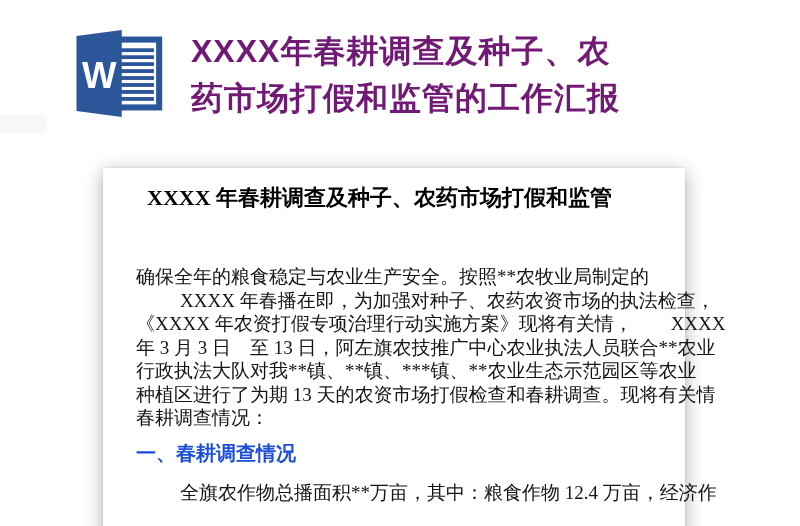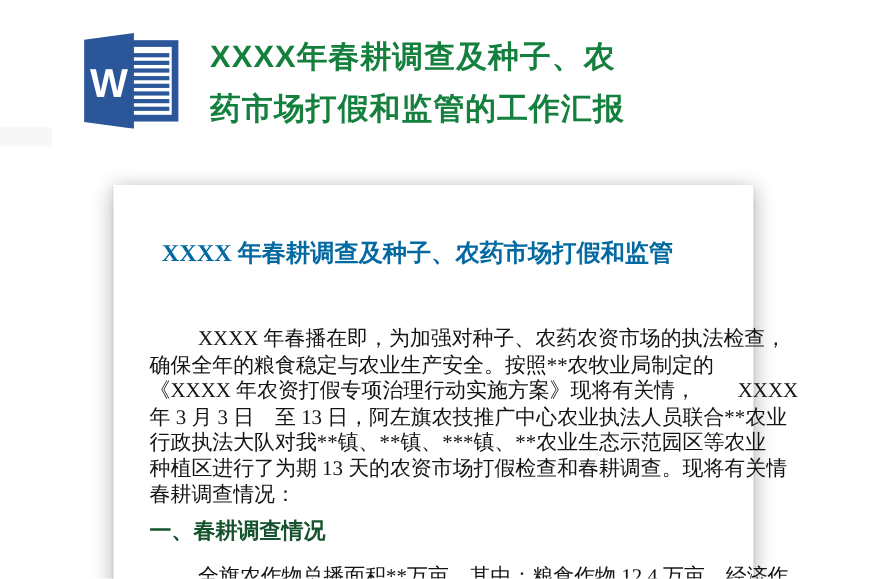--- a/index.html
+++ b/index.html
@@ -12,21 +12,21 @@
   .canvas { position: relative; width: 800px; height: 526px; background: #ffffff; }
 
   
   .doc-header {
     position: absolute; left: 76px; top: 28px;
     display: flex; align-items: flex-start; gap: 27px;
   }
   .word-icon { width: 88px; height: 87px; flex: 0 0 auto; margin-top: 2px; }
   .word-icon svg { display: block; width: 100%; height: 100%; }
   .doc-title {
-    font-size: 28px; font-weight: 700; color: #15803d;
+    font-size: 32px; font-weight: 700; color: #701a75;
     line-height: 47px; letter-spacing: 1px;
   }
   .doc-title .title-line { display: block; white-space: nowrap; }
 
   
   .ui-fragment {
     position: absolute; left: 0; top: 115px;
     width: 47px; height: 18px;
     background: #f7f7f7; border-radius: 0 4px 4px 0;
   }
@@ -35,39 +35,38 @@
   .page {
     position: absolute; left: 103px; top: 168px;
     width: 582px; height: 700px;
     background: #ffffff;
     box-shadow: 0 4px 18px rgba(0,0,0,0.32), 0 0 2px rgba(0,0,0,0.12);
     padding: 12px 24px 0 33px;
   }
   .page-heading {
     font-family: "Liberation Serif", serif;
     font-weight: 700; font-size: 22px; line-height: 35px;
-    color: #0369a1;
-    margin-top: 32px;
+    color: #000000;
   }
   .page-heading .heading-line { display: block; white-space: nowrap; }
   .page-heading .heading-line:first-child { text-indent: 11px; }
 
   .body-para {
     margin-top: 50px;
     font-family: "Liberation Serif", serif;
     font-size: 19px; line-height: 23.5px; color: #141414;
   }
   .body-line { display: block; white-space: pre; }
   .body-line.indent { text-indent: 44px; }
 
   .section-heading {
     margin-top: 8px;
     font-size: 20px; font-weight: 700; line-height: 30px;
-    color: #14532d;
-    font-family: Liberation Mono, monospace;
+    color: #1d4ed8;
+    font-family: Liberation Sans, sans-serif;
     white-space: nowrap;
   }
 
   .partial-para {
     margin-top: 13px;
     font-family: "Liberation Serif", serif;
     font-size: 19px; line-height: 23.5px; color: #141414;
     text-indent: 44px; white-space: nowrap;
   }
 </style>
@@ -102,22 +101,22 @@
     </div>
   </div>
 
   <div class="page">
 
     <div class="page-heading">
       <span class="heading-line">XXXX 年春耕调查及种子、农药市场打假和监管</span>
     </div>
 
     <div class="body-para">
+      <span class="body-line">确保全年的粮食稳定与农业生产安全。按照**农牧业局制定的</span>
       <span class="body-line indent">XXXX 年春播在即，为加强对种子、农药农资市场的执法检查，</span>
-      <span class="body-line">确保全年的粮食稳定与农业生产安全。按照**农牧业局制定的</span>
       <span class="body-line">《XXXX 年农资打假专项治理行动实施方案》现将有关情，　　XXXX</span>
       <span class="body-line">年 3 月 3 日　至 13 日，阿左旗农技推广中心农业执法人员联合**农业</span>
       <span class="body-line">行政执法大队对我**镇、**镇、***镇、**农业生态示范园区等农业</span>
       <span class="body-line">种植区进行了为期 13 天的农资市场打假检查和春耕调查。现将有关情</span>
       <span class="body-line">春耕调查情况：</span>
     </div>
 
     <div class="section-heading">一、春耕调查情况</div>
 
     <div class="partial-para">全旗农作物总播面积**万亩，其中：粮食作物 12.4 万亩，经济作</div>

